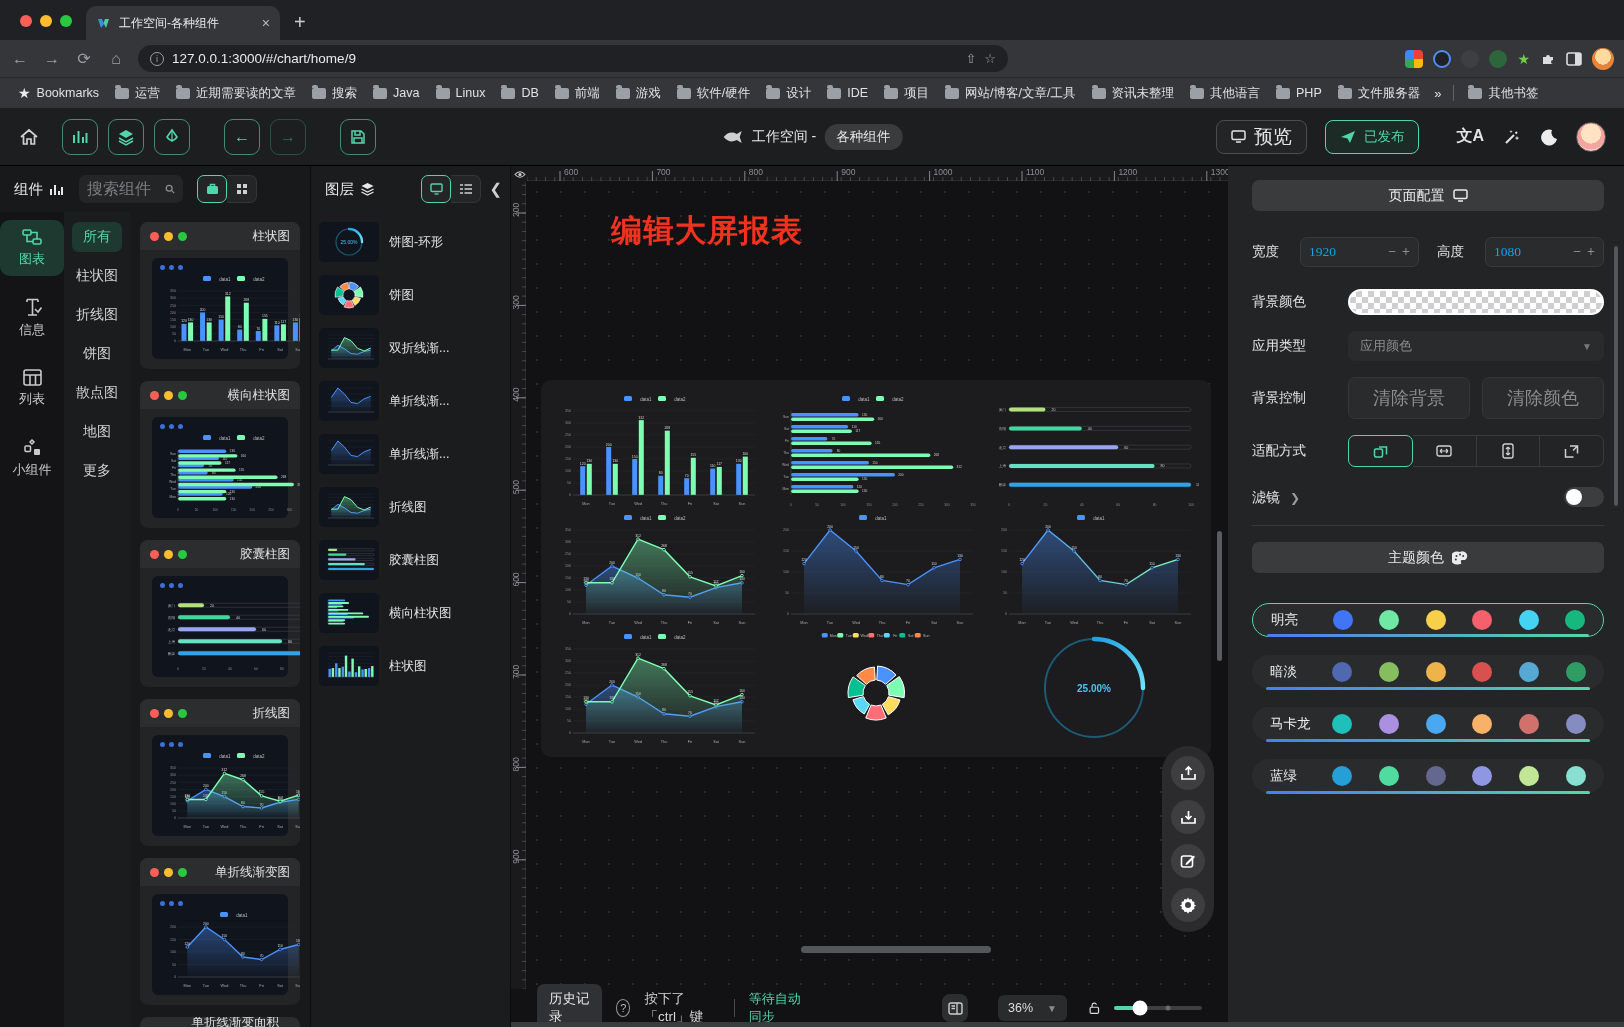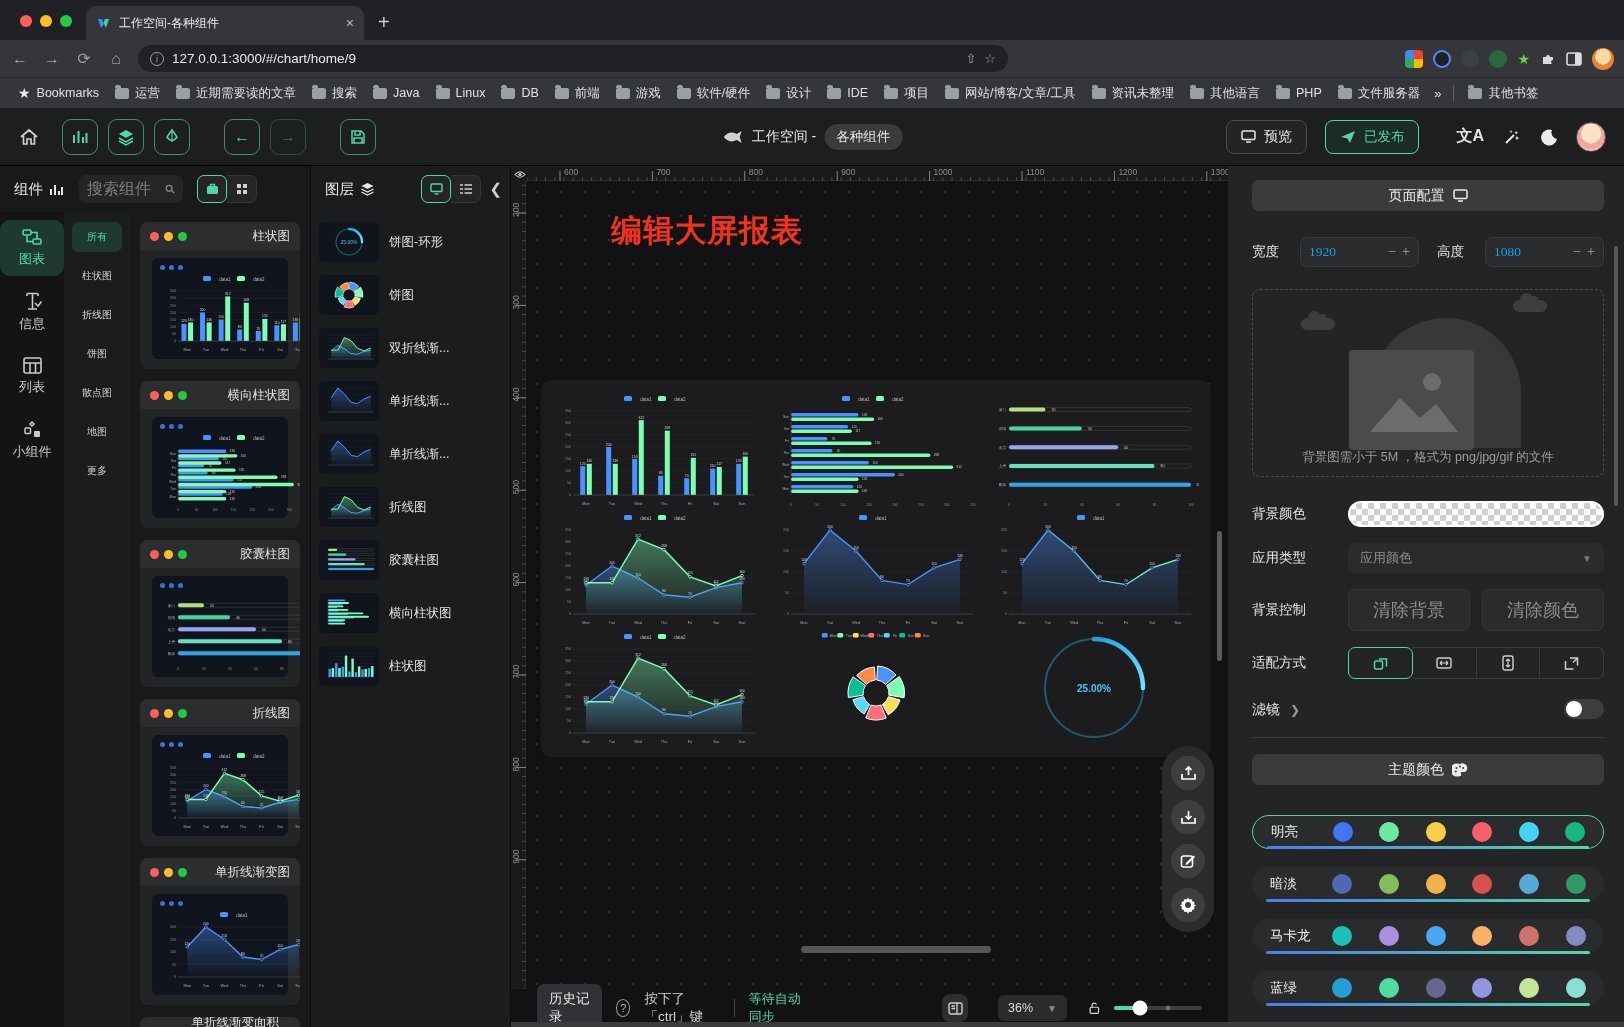--- a/index.html
+++ b/index.html
@@ -5,21 +5,21 @@
   * { margin:0; padding:0; box-sizing:border-box; }
   html,body { width:1624px; height:1027px; overflow:hidden; background:#000; }
   body { font-family:"Liberation Sans","DejaVu Sans",sans-serif; color:#ddd; font-size:13px; }
   .window { width:1624px; height:1027px; display:flex; flex-direction:column; position:relative; }
 
   
   .tabstrip { height:40px; background:#202124; display:flex; align-items:flex-end; }
   .traffic { display:flex; gap:8px; padding:0 14px 13px 20px; }
   .dot { width:12px; height:12px; border-radius:50%; }
   .dot.r{background:#ff5f57}.dot.y{background:#febc2e}.dot.g{background:#28c840}
-  .tab { width:278px; height:34px; background:#35363a; border-radius:10px 10px 0 0; display:flex; align-items:center; gap:8px; padding:4px 10px; }
+  .tab { width:194px; height:34px; background:#35363a; border-radius:10px 10px 0 0; display:flex; align-items:center; gap:8px; padding:4px 10px; }
   .tab-title { flex:1; font-size:12px; color:#e8eaed; white-space:nowrap; overflow:hidden; }
   .tab-close { color:#bbb; font-size:14px; }
   .newtab { color:#ccc; font-size:20px; margin:0 0 6px 14px; }
   .urlrow { height:37px; background:#35363a; display:flex; align-items:center; padding:0 10px; gap:12px; }
   .navic { color:#9aa0a6; font-size:16px; width:20px; text-align:center; }
   .addr { flex:1; max-width:870px; height:27px; background:#202124; border-radius:14px; display:flex; align-items:center; gap:8px; padding:0 12px; color:#e8eaed; }
   .addr .info { width:14px; height:14px; border:1.4px solid #9aa0a6; border-radius:50%; color:#9aa0a6; font-size:9px; line-height:12px; text-align:center; }
   .addr-url { font-size:13.5px; }
   .extrow { display:flex; align-items:center; gap:10px; margin-left:auto; }
   .exticon { width:18px; height:18px; border-radius:4px; position:relative; }
@@ -34,44 +34,44 @@
 
   
   .apptoolbar { height:58px; background:#1d1e20; border-bottom:1px solid #000; display:flex; align-items:center; padding:0 18px; gap:10px; position:relative; }
   .tb-home { color:#cfcfcf; margin-right:12px; }
   .tb-btn { width:36px; height:36px; border:1px solid #3f8e72; border-radius:9px; display:flex; align-items:center; justify-content:center; color:#51d6a9; background:transparent; }
   .tb-btn.dim { border-color:#2c4f42; color:#2f6d57; }
   .tb-gap { width:14px; }
   .tb-center { position:absolute; left:50%; transform:translateX(-50%); display:flex; align-items:center; gap:8px; color:#e5e5e5; font-size:14px; }
   .ws-chip { background:#3a3b3d; border-radius:13px; padding:4px 12px; font-size:13.5px; }
   .tb-right { margin-left:auto; display:flex; align-items:center; gap:18px; }
-  .btn-preview { border:1px solid #4c4d4f; border-radius:8px; height:34px; padding:0 14px; display:flex; align-items:center; gap:8px; color:#e5e5e5; font-size:14px; background:#232426; }
+  .btn-preview { border:1px solid #4c4d4f; border-radius:8px; height:34px; padding:0 14px; display:flex; align-items:center; gap:8px; color:#e5e5e5; font-size:19px; background:#232426; }
   .btn-publish { border:1px solid #51d6a9; border-radius:8px; height:34px; padding:0 14px; display:flex; align-items:center; gap:8px; color:#51d6a9; font-size:13.5px; background:#1d2b26; }
   .tb-ico { color:#e3e3e3; font-size:16px; font-weight:bold;margin-left:19px; }
   .avatar-lg { width:30px; height:30px; border-radius:50%; background:radial-gradient(circle at 50% 38%, #ffe3c2 0 44%, #f3a6a0 45% 70%, #f8c6c0 71%); border:1px solid #555; }
 
   
   .main { flex:1; display:flex; min-height:0; background:#151516; }
   
   .left-panel { width:311px; background:#18191b; display:flex; flex-direction:column; border-right:1px solid #0c0c0c; }
   .lp-head { height:46px; display:flex; align-items:center; padding:0 10px 0 14px; gap:8px; }
   .lp-title { font-size:14.5px; color:#e8e8e8; display:flex; gap:6px; align-items:center; }
   .search { width:104px; height:28px; background:#242527; border-radius:7px; display:flex; align-items:center; padding:0 8px; gap:4px; margin-left:8px; }
   .search input { background:transparent; border:0; outline:0; width:74px; color:#ccc; font-size:16px; font-family:inherit; }
   .search input::placeholder { color:#7d7e80; }
   .seg2 { display:flex; margin-left:6px; }
   .seg2 .sg { width:30px; height:28px; display:flex; align-items:center; justify-content:center; background:#242527; border:1px solid #343537; }
   .seg2 .sg.on { border-color:#51d6a9; color:#51d6a9; border-radius:7px; z-index:1; }
   .seg2 .sg.off { border-left:0; border-radius:0 7px 7px 0; color:#cfcfcf; }
   .lp-body { flex:1; display:flex; min-height:0; }
-  .rail { width:64px; background:#141416; padding:8px 0; display:flex; flex-direction:column; gap:8px; }
+  .rail { width:64px; background:#141416; padding:8px 0; display:flex; flex-direction:column; gap:14px; }
   .rail-item { display:flex; flex-direction:column; align-items:center; gap:4px; color:#c9c9c9; font-size:13px; padding:8px 0; border-radius:10px; }
   .rail-item.on { background:#1e3a30; color:#51d6a9; }
   .cats { width:66px; background:#1b1c1e; padding:10px 8px; display:flex; flex-direction:column; gap:9px; }
-  .cat { height:30px; display:flex; align-items:center; justify-content:center; color:#d2d2d2; font-size:10px; border-radius:7px; }
+  .cat { height:30px; display:flex; align-items:center; justify-content:center; color:#d2d2d2; font-size:14px; border-radius:7px; }
   .cat.on { background:#1e3a30; color:#51d6a9; }
   .cards { flex:1; overflow:hidden; padding:10px 10px; display:flex; flex-direction:column; gap:12px; }
   .card { background:#232426; border-radius:8px; overflow:hidden; flex:0 0 auto; }
   .card-h { height:28px; background:#2c2d2f; display:flex; align-items:center; padding:0 10px; gap:5px; }
   .mdot { width:9px; height:9px; border-radius:50%; }
   .card-t { margin-left:auto; font-size:12.5px; color:#e0e0e0; }
   .card-b { padding:8px 12px 10px; }
   .preview { background:#10141d; border-radius:6px; padding:5px 6px 4px; position:relative; }
   .pdots { display:flex; gap:4px; margin:2px 0 1px 2px; }
   .pdot { width:5px; height:5px; border-radius:50%; background:#3d6fd8; }
@@ -1750,32 +1750,20 @@
           <span class="pm">+</span>
         </div>
         <span class="dim-lab" style="margin-left:10px">高度</span>
         <div class="stepper">
           <span class="val">1080</span>
           <span class="pm">−</span>
           <span class="pm">+</span>
         </div>
       </div>
 
-      <div class="upload">
-        <div class="cloud" style="left:48px;top:28px"></div>
-        <div class="cloud" style="right:56px;top:10px"></div>
-        <div class="hill"></div>
-        <div class="imgph">
-          <svg width="100" height="80" viewBox="0 0 100 80">
-              <circle cx="70" cy="22" r="9" fill="#6b6c6e"></circle>
-              <path d="M8 72 L38 38 L58 58 L74 44 L96 72 Z" fill="#6b6c6e"></path>
-            </svg>
-        </div>
-        <span class="up-hint">背景图需小于 5M ，格式为 png/jpg/gif 的文件</span>
-      </div>
 
       <div class="form-row">
         <span class="form-lab">背景颜色</span>
         <div class="checker"></div>
       </div>
       <div class="form-row">
         <span class="form-lab">应用类型</span>
         <div class="selectbox">
           <span>应用颜色</span>
           <span style="font-size:10px;color:#77787a">▼</span>

